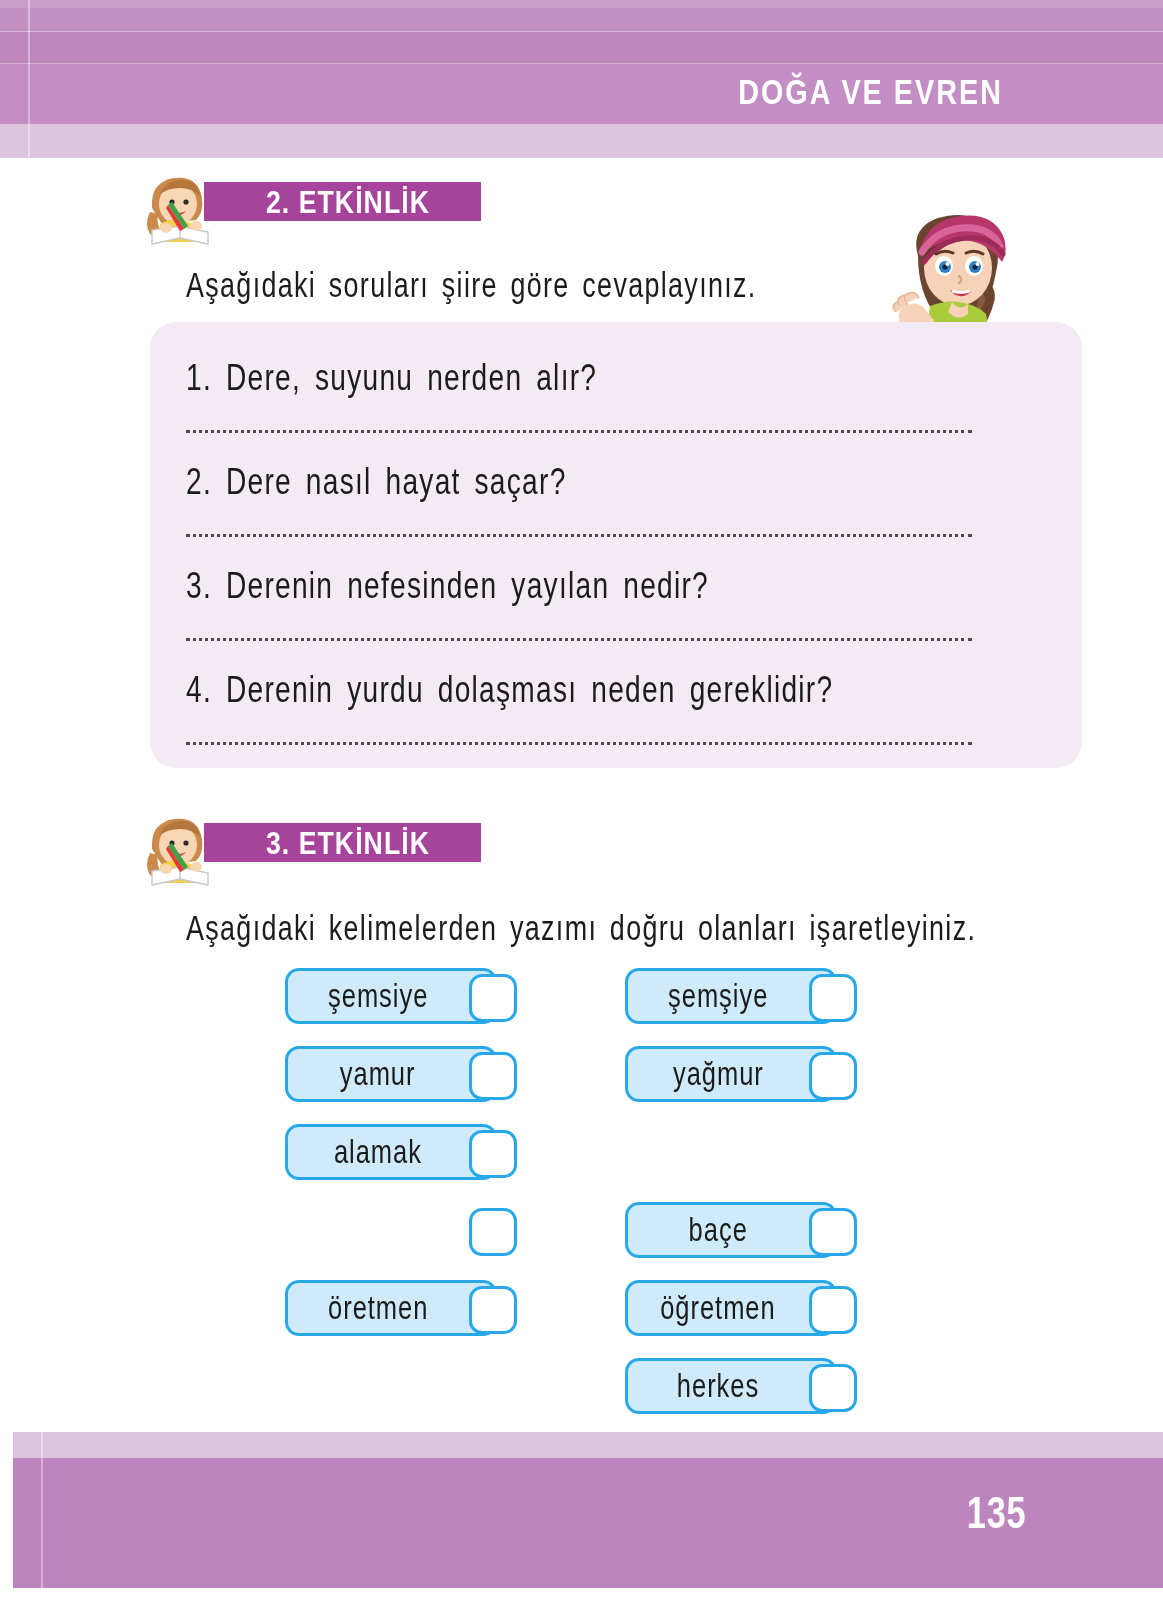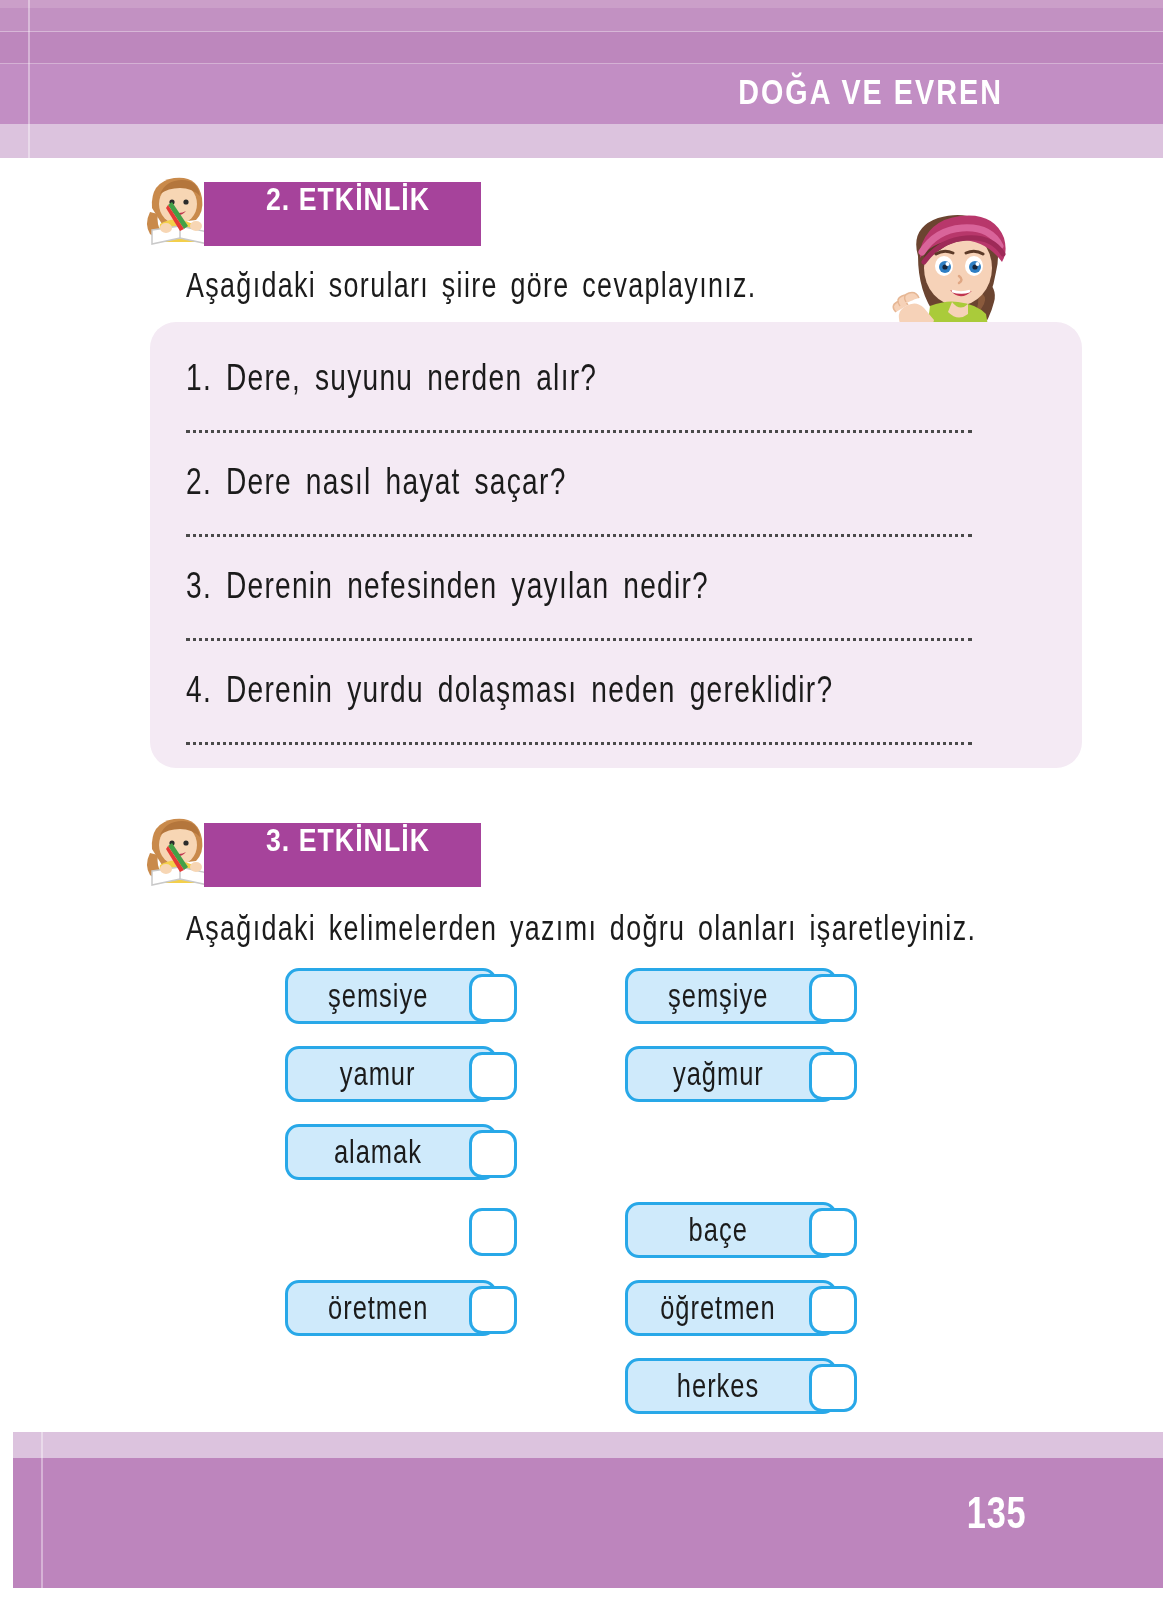--- a/index.html
+++ b/index.html
@@ -71,24 +71,24 @@
 
   
   .activity {
     position: absolute;
     height: 48px;
   }
   .activity-bar {
     position: absolute;
     left: 68px;
     top: 0;
-    height: 64px;
+    height: 39px;
     background: #a6439b;
     display: flex;
-    align-items: flex-start;
+    align-items: flex-end;
     padding-left: 62px;
     padding-right: 24px;
     box-sizing: border-box;
   }
   .activity-label {
     color: #ffffff;
     font-family: "Liberation Sans Narrow", "Liberation Sans", sans-serif;
     font-size: 31px;
     font-weight: 700;
     letter-spacing: 1.2px;

